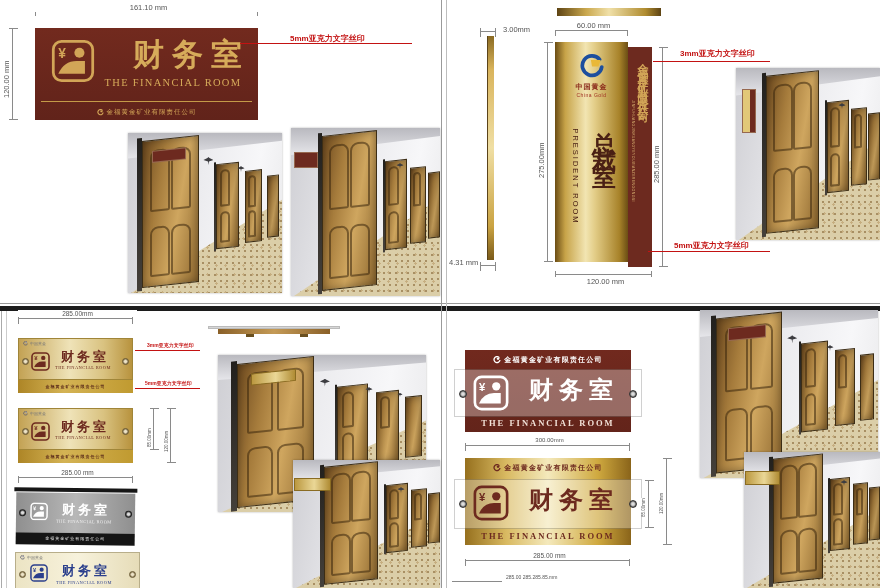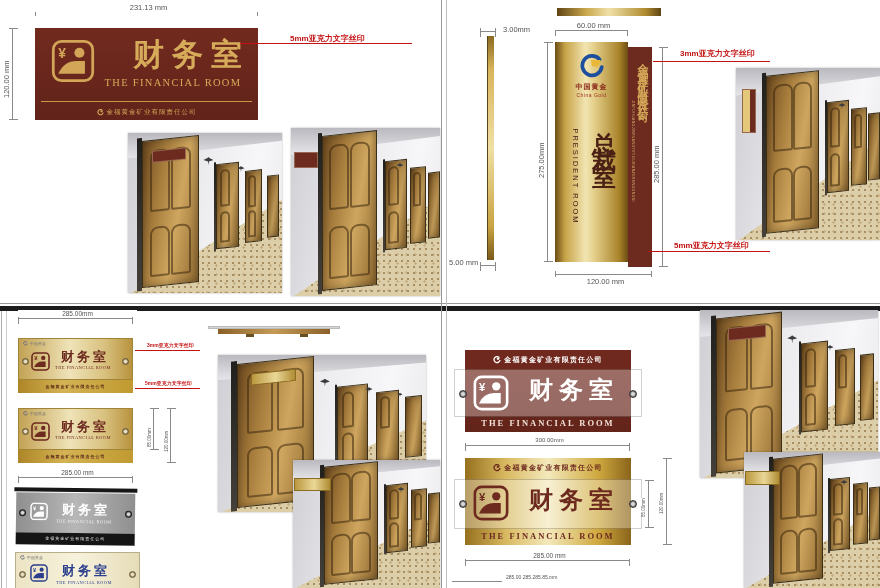--- a/index.html
+++ b/index.html
@@ -177,21 +177,21 @@
 <div class="canvas">
 
   <div class="div-h1"></div>
   <div class="div-h2"></div>
   <div class="div-v1"></div>
   <div class="div-v2"></div>
   <div class="edge-l1"></div>
   <div class="edge-l2"></div>
 
   <div class="dim" style="left:35px;top:10px;width:223px;"></div>
-  <div class="dlabel" style="left:35px;top:3px;width:223px;">231.13 mm</div>
+  <div class="dlabel" style="left:35px;top:3px;width:223px;">161.10 mm</div>
   <div class="vdim" style="left:12px;top:28px;height:92px;"></div>
   <div class="vlabel" style="left:2px;top:98px;">120.00 mm</div>
 
   <div class="q1-sign">
     <div class="q1-icon fin-icon">
       <svg viewBox="0 0 48 48" fill="none" stroke="currentColor">
         <rect x="2.5" y="2.5" width="43" height="43" rx="9" stroke-width="3"></rect>
         <text x="8" y="21" font-size="15" font-weight="bold" fill="currentColor" stroke="none">¥</text>
         <circle cx="31" cy="15" r="5.5" fill="currentColor" stroke="none"></circle>
         <path d="M8 38 Q14 24 28 24 L37 24 L37 38 Z" fill="currentColor" stroke="none"></path>
@@ -277,21 +277,21 @@
       </div>
     <div class="lamp l1"></div>
     <div class="lamp l2"></div>
   </div>
 
   <div class="q2-topview"></div>
 
   <div class="q2-profile"></div>
   <div class="dim" style="left:480px;top:31px;width:16px;"></div>
   <div class="dlabel" style="left:501px;top:25px;">3.00mm</div>
-  <div class="dlabel" style="left:447px;top:258px;">5.00 mm</div>
+  <div class="dlabel" style="left:447px;top:258px;">4.31 mm</div>
   <div class="dim" style="left:480px;top:265px;width:16px;"></div>
 
   <div class="dim" style="left:555px;top:30px;width:73px;"></div>
   <div class="dlabel" style="left:555px;top:21px;width:73px;">60.00 mm</div>
 
   <div class="q2-panel">
     <div class="q2-logo">
       <span class="logo-cg">
         <svg width="26" height="26" viewBox="0 0 24 24" style="margin:0 auto;">
             <path d="M19 5 A9 9 0 1 0 21 12" fill="none" stroke="#1d4f9e" stroke-width="3.4" stroke-linecap="round"></path>

